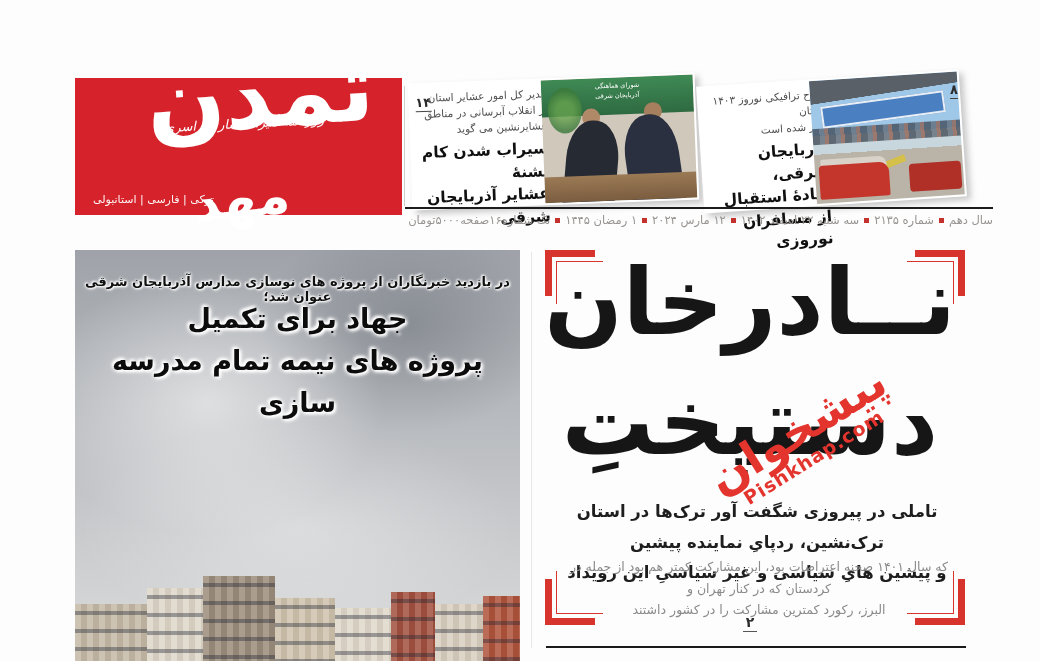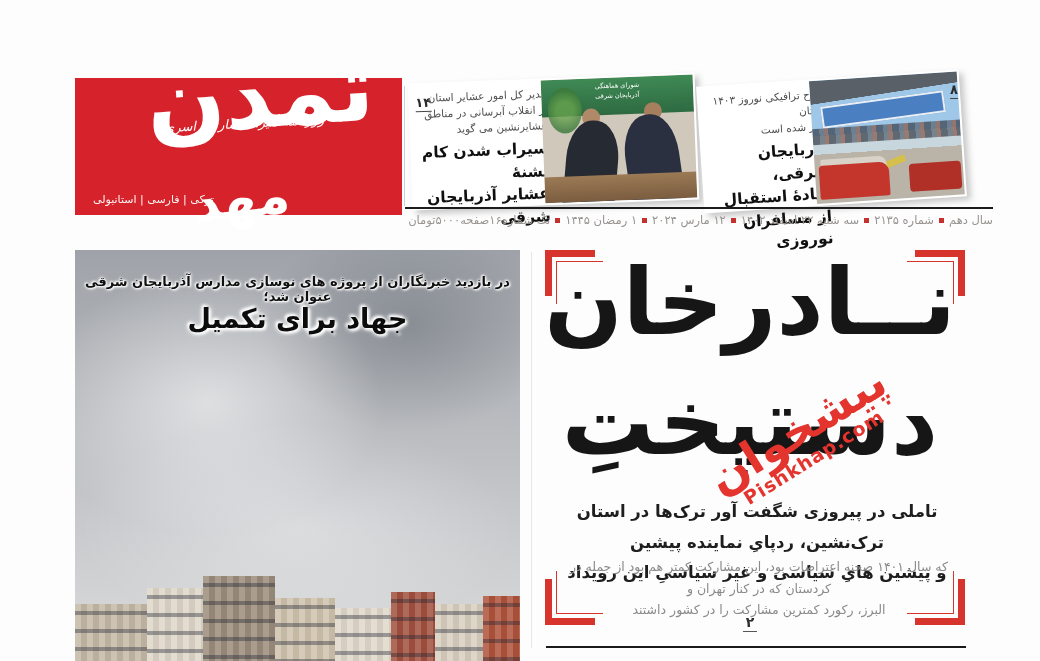--- a/index.html
+++ b/index.html
@@ -215,20 +215,21 @@
     <div class="bld b6 win"></div>
     <div class="bld b7 win"></div>
     <div class="bld b8 win"></div>
     <div class="wall"></div>
     <div class="ground"></div>
     <div class="crowd-fig"></div>
     <div class="crowd-scarf"></div>
     <div class="photo-kicker" dir="rtl">در بازدید خبرنگاران از پروژه های نوسازی مدارس آذربایجان شرقی عنوان شد؛</div>
     <div class="photo-headline" dir="rtl">
       <div>جهاد برای تکمیل</div>
+      <div>پروژه های نیمه تمام مدرسه سازی</div>
     </div>
   </div>
 
   <div class="col-divider"></div>
 
   <div class="corner c-tl">
       <i class="thick"></i>
       <i class="thin"></i>
     </div>
   <div class="corner c-tr">

